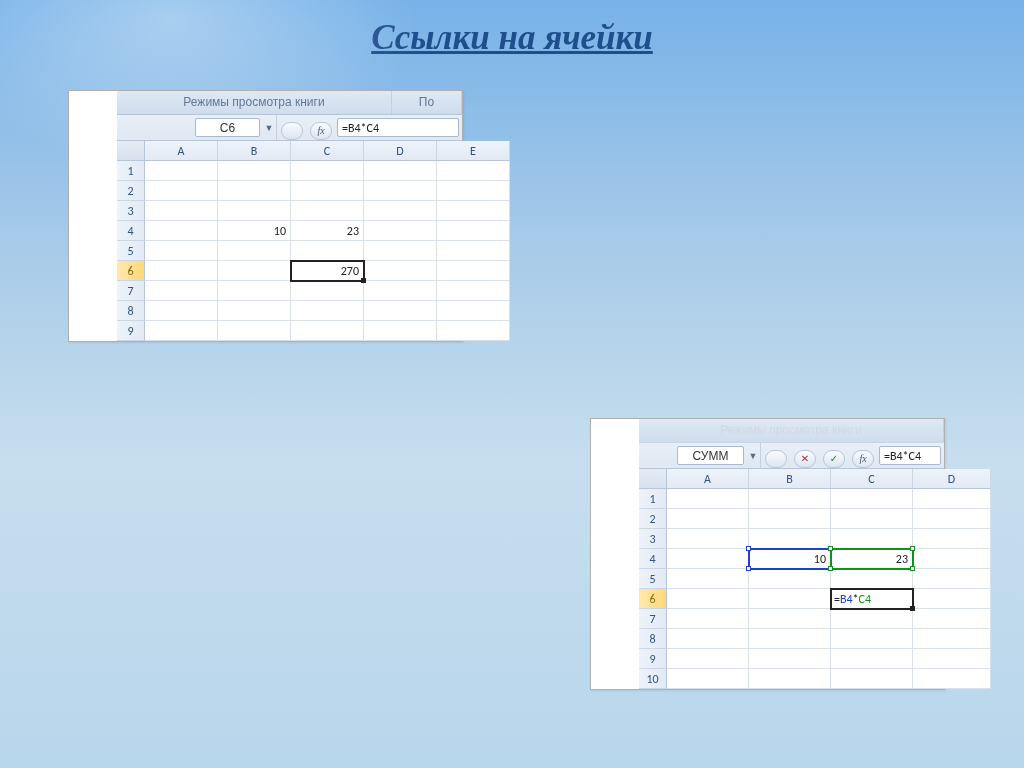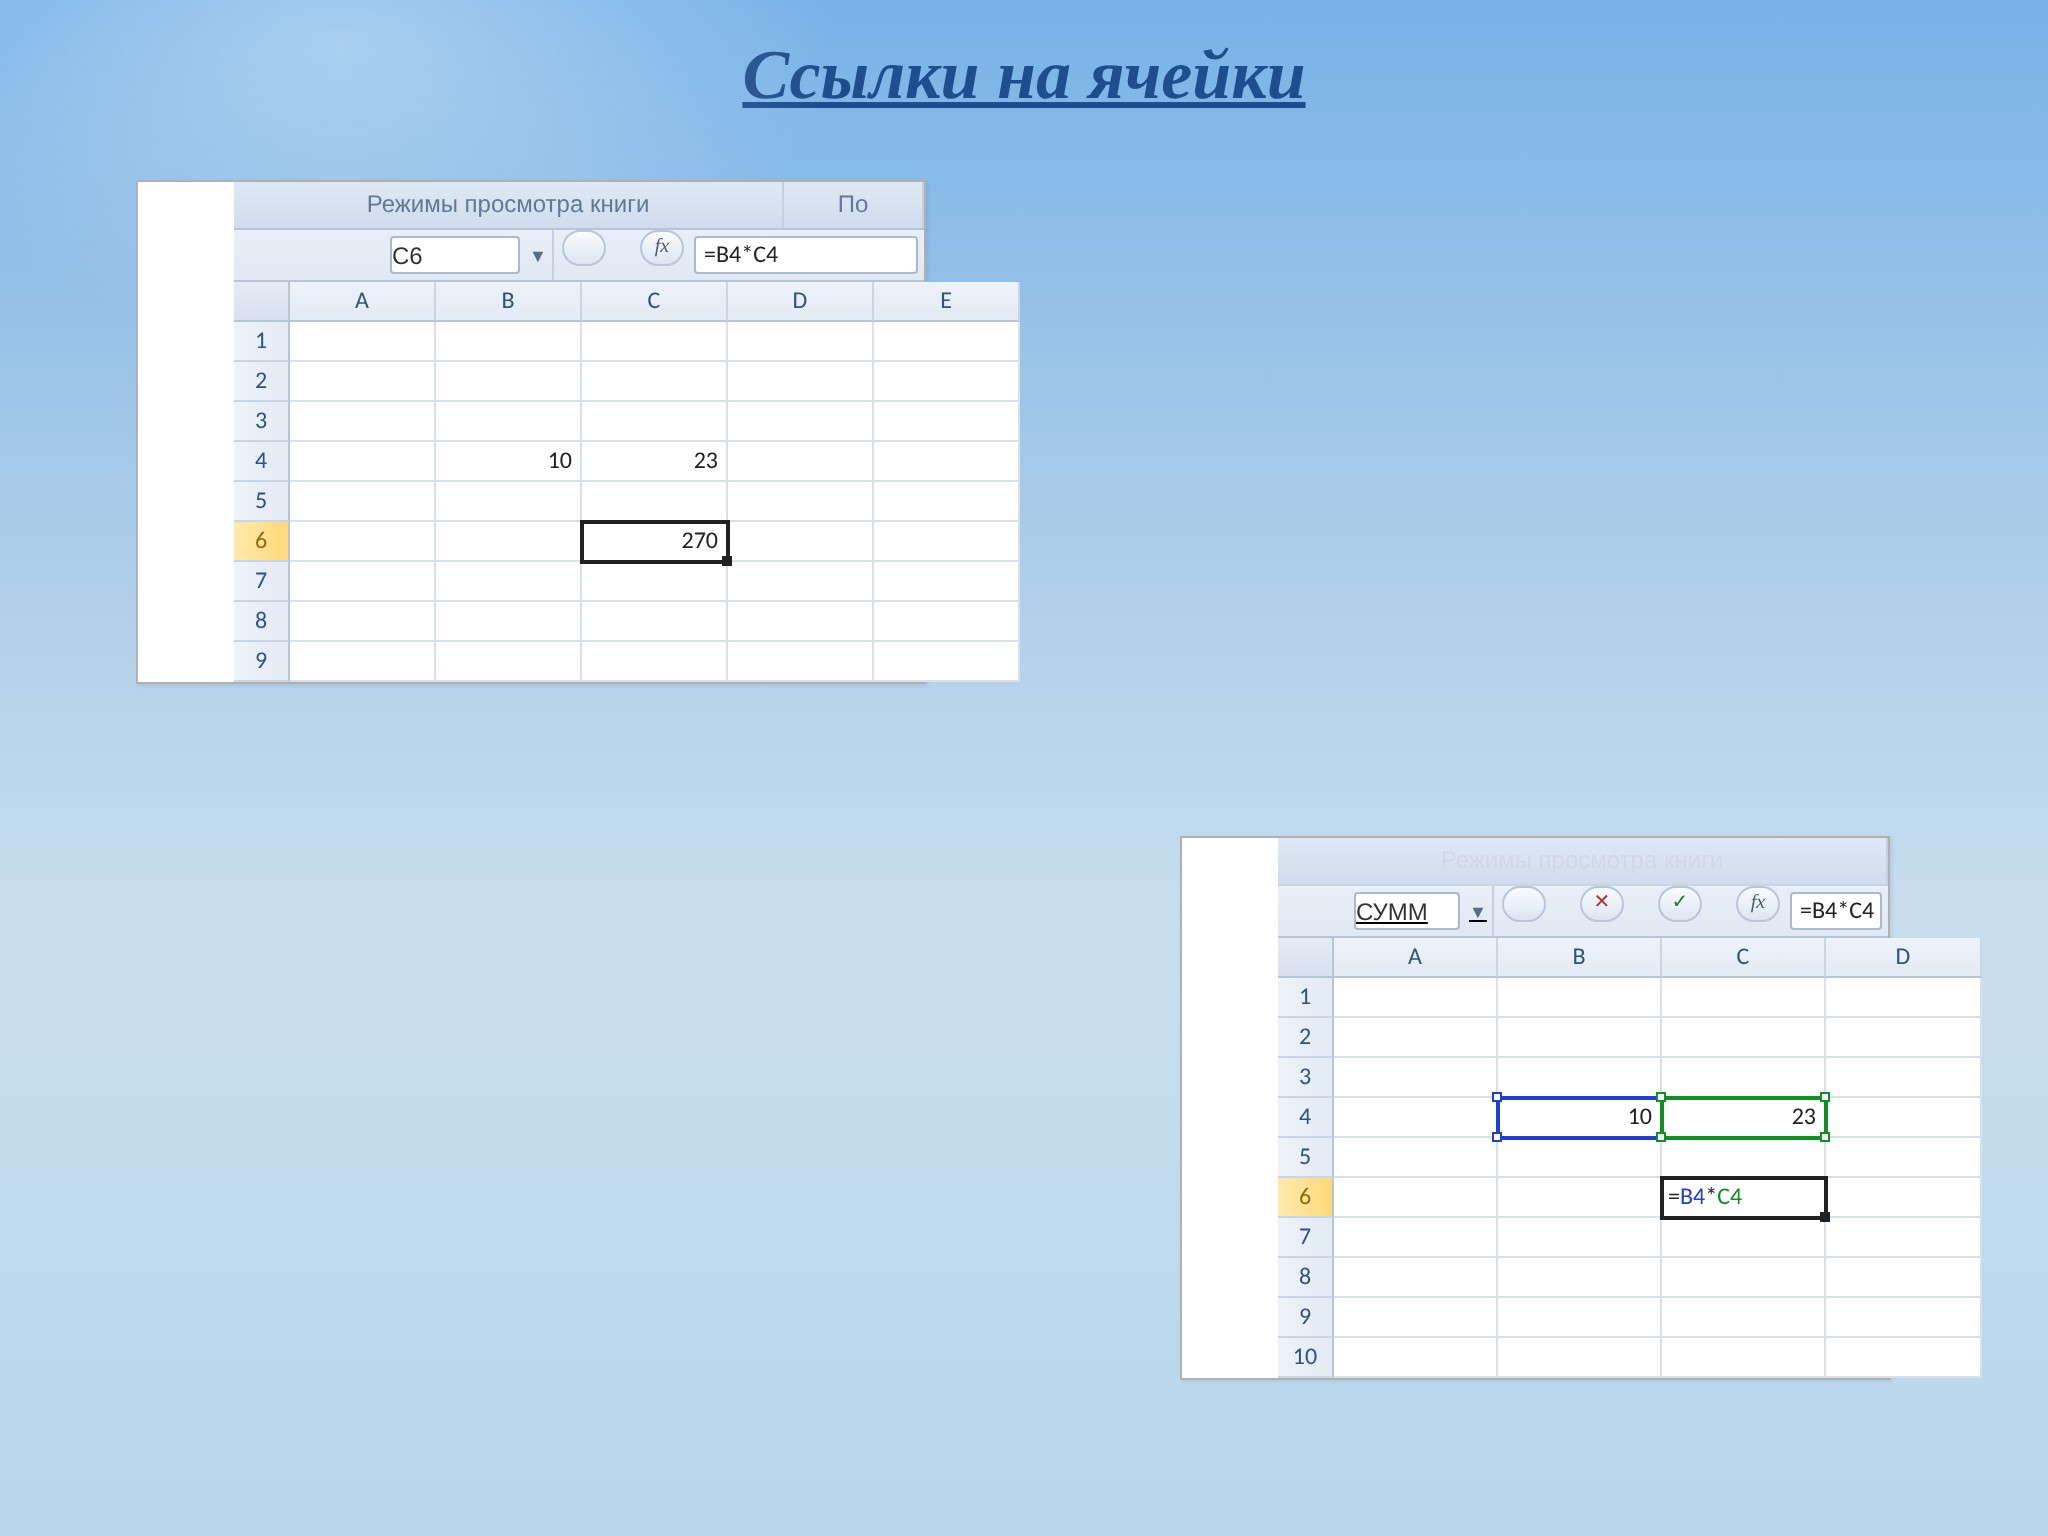--- a/index.html
+++ b/index.html
@@ -66,34 +66,34 @@
   .namebox-wrap { width: 160px; display:flex; border-right:1px solid #c2d0e2; }
   .namebox-pad { width: 78px; }
   .namebox {
     flex:1;
     background: #fff;
     border: 1px solid #abb9cc;
     border-radius: 2px;
     margin: 3px 2px 3px 0;
     font-size: 12px;
     line-height: 18px;
-    text-align: left;
+    text-align: center;
     color: #333;
   }
   .name-drop {
     width: 14px;
     text-align:center;
     color:#5a6b82;
     font-size:9px;
     line-height:26px;
   }
   .fx-btns {
-    display:flex; align-items:flex-start;
+    display:flex; align-items:flex-end;
     padding: 0 4px;
-    gap: 17px;
+    gap: 7px;
   }
   .pill {
     width: 22px; height: 18px;
     border-radius: 9px;
     background: linear-gradient(#fafcff,#dbe5f1);
     border: 1px solid #b8c6d9;
     font-size: 10px;
     text-align:center;
     line-height:16px;
     color:#4a5a70;
@@ -297,21 +297,21 @@
       <div class="cell"></div>
       <div class="cell"></div>
   </div>
 </div>
 
 <div class="shot shot2">
   <div class="ribbon-row" style="border-bottom:1px solid #c9d5e6;">
     <div class="ribbon-group" style="flex:1;color:#d0d8e3;text-align:center;">Режимы просмотра книги</div>
   </div>
   <div class="formula-row">
-    <div class="namebox-wrap" style="width:108px;text-decoration:underline;">
+    <div class="namebox-wrap" style="width:122px;">
       <div class="namebox-pad" style="width:38px;"></div>
       <div class="namebox">СУММ</div>
       <div class="name-drop">▼</div>
     </div>
     <div class="fx-btns">
       <div class="pill"></div>
       <div class="pill cancel">✕</div>
       <div class="pill ok">✓</div>
       <div class="pill fx">fx</div>
     </div>

